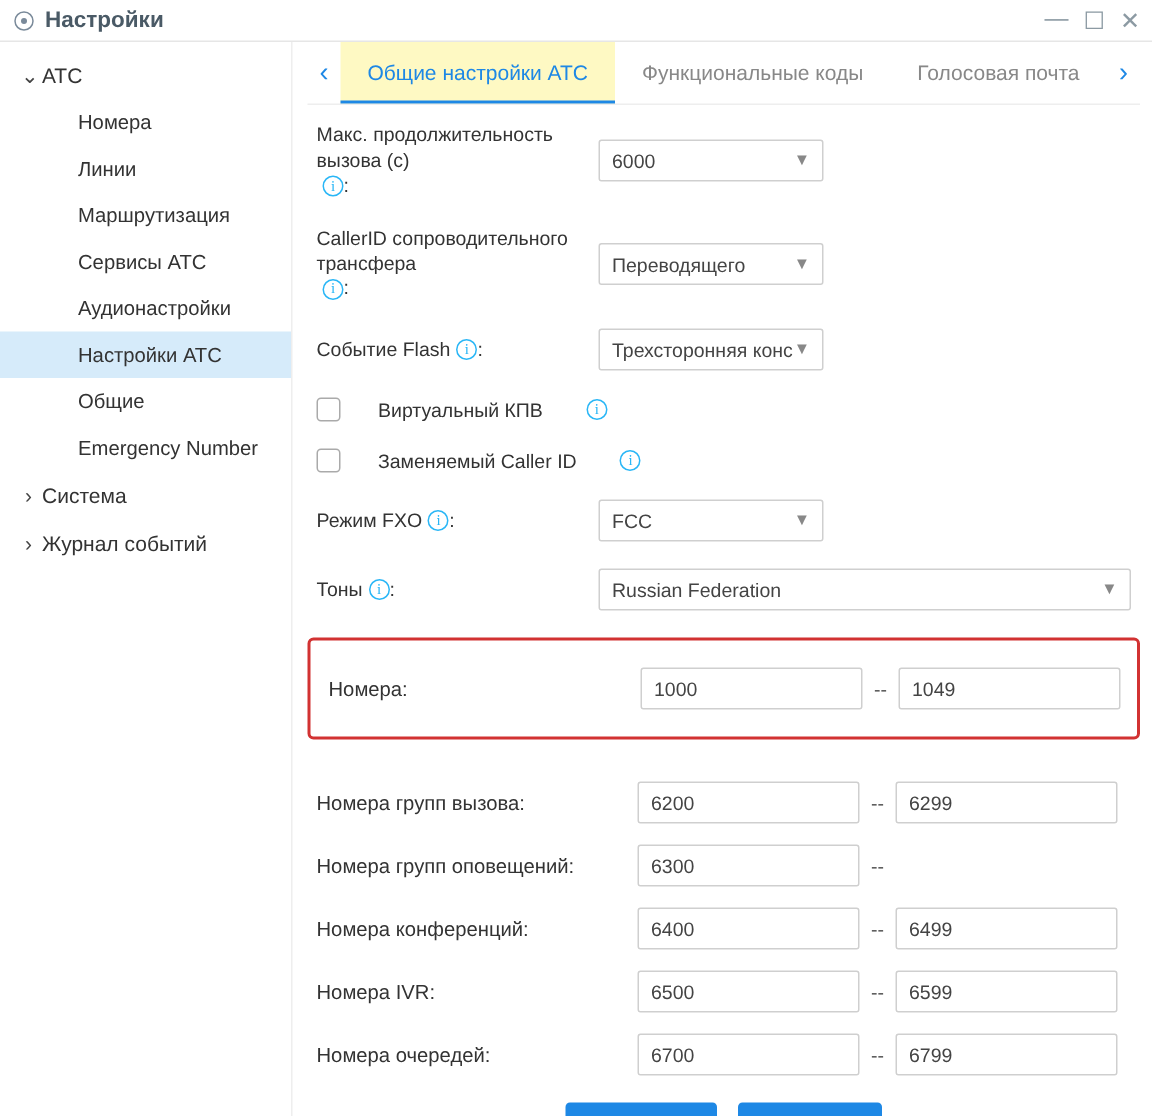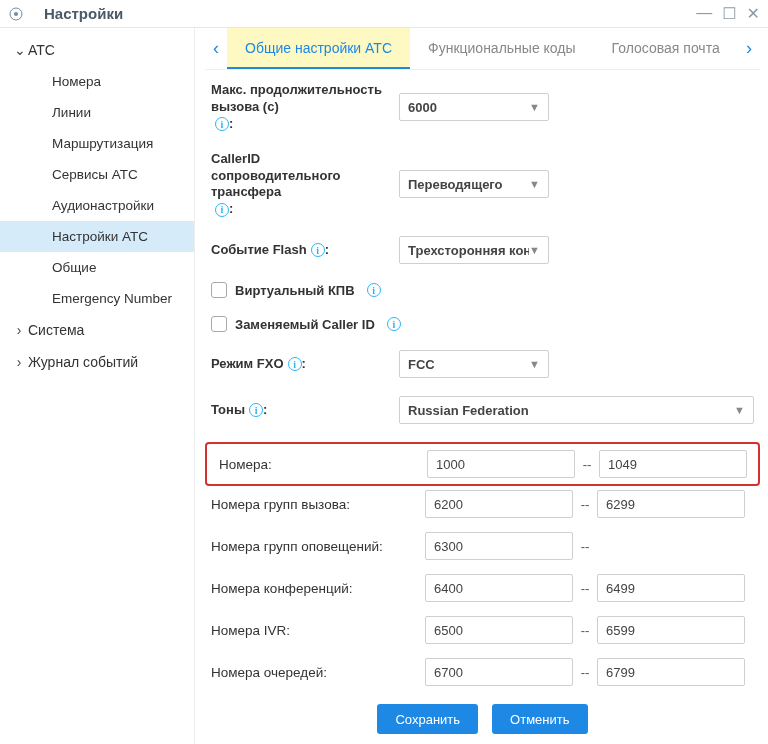--- a/index.html
+++ b/index.html
@@ -1,56 +1,56 @@
 <!DOCTYPE html>
 <html><head>
 <meta charset="utf-8">
 <style>
   * { box-sizing: border-box; margin: 0; padding: 0; font-family: Arial, sans-serif; }
   body { width: 768px; height: 744px; background: #fff; font-size: 13px; color: #333; overflow: hidden; }
 
   .titlebar { display:flex; align-items:center; justify-content:space-between; height:28px; padding:0 8px; border-bottom:1px solid #e6e6e6; }
-  .titlebar .left { display:flex; align-items:center; gap:20px; }
+  .titlebar .left { display:flex; align-items:center; gap:6px; }
   .title-icon { width:16px; height:16px; display:inline-block; }
   .title-text { font-size:15px; font-weight:bold; color:#4a5a66; }
   .winbtns { display:flex; gap:10px; color:#8c9aa3; font-size:16px; }
   .winbtns span { cursor:pointer; }
 
   .main { display:flex; height:calc(100% - 28px); }
   .sidebar { width:195px; border-right:1px solid #eee; padding-top:6px; }
   .side-group { font-size:14px; color:#333; padding:8px 10px 8px 14px; display:flex; align-items:center; gap:4px; cursor:pointer;}
   .side-item { font-size:13.5px; color:#333; padding:8px 10px 8px 52px; cursor:pointer; }
   .side-item.active { background:#d6ebfa; }
   .chev { display:inline-block; width:10px; text-align:center; color:#444; }
 
   .content { flex:1; position:relative; padding:0 8px 12px 10px; }
   .tabs { display:flex; align-items:center; height:42px; border-bottom:1px solid #eee; position:relative; }
   .tab-arrow { width:22px; color:#1e88e5; font-size:18px; cursor:pointer; text-align:center; }
   .tab { flex:0 0 auto; padding:0 18px; height:100%; display:flex; align-items:center; font-size:14px; color:#888; cursor:pointer; border-bottom:2px solid transparent; }
   .tab.active { color:#1e88e5; border-bottom:2px solid #1e88e5; background:#fef9c3; }
 
   .form { padding:12px 6px 0 6px; }
-  .row { display:flex; align-items:center; margin-bottom:18px;font-weight:bold; }
+  .row { display:flex; align-items:center; margin-bottom:18px; }
   .lbl { width:188px; font-size:13px; color:#333; line-height:1.3; padding-right:8px; display:flex; align-items:center; flex-wrap:wrap; }
   .info { display:inline-flex; align-items:center; justify-content:center; width:14px; height:14px; border:1px solid #29b6f6; border-radius:50%; color:#29b6f6; font-size:10px; margin-left:4px; font-style:normal; font-family:Georgia, serif;}
   .select, .input { height:28px; border:1px solid #cfcfcf; border-radius:2px; padding:0 8px; background:#fff; font-size:13px; color:#444; }
   .select { display:flex; align-items:center; justify-content:space-between; width:150px; cursor:pointer; }
   .select .caret { color:#888; font-size:11px; }
   .select.wide { width:355px; }
-  .checkbox-row { display:flex; align-items:center; gap:8px; padding-left:0; }
+  .checkbox-row { display:flex; align-items:center; gap:25px; padding-left:0; }
   .checkbox { width:16px; height:16px; border:1px solid #aaa; border-radius:3px; display:inline-block; cursor:pointer; }
 
   .section-head { display:flex; align-items:center; gap:8px; font-weight:bold; font-size:15px; color:#222; margin:4px 0 14px 0; }
   .section-bar { width:4px; height:17px; background:#1e88e5; display:inline-block; }
 
   .range-row { display:flex; align-items:center; margin-bottom:14px; }
   .range-lbl { width:214px; font-size:13.5px; color:#333; }
   .range-input { height:28px; border:1px solid #cfcfcf; border-radius:2px; padding:0 8px; width:148px; font-size:13px; color:#444; }
   .dashdash { width:24px; text-align:center; color:#555; }
-  .highlight-box { border:2px solid #d23232; border-radius:4px; padding:6px 6px; margin-bottom:4px; margin-left:-6px; margin-right:-6px;}
+  .highlight-box { border:2px solid #d23232; border-radius:4px; padding:18px 6px; margin-bottom:28px; margin-left:-6px; margin-right:-6px;}
   .highlight-box .range-row { margin-bottom:0; }
   .highlight-box .range-lbl { padding-left:6px; width:214px;}
 
   .actions { display:flex; gap:14px; justify-content:center; margin-top:18px; }
   .btn { height:30px; padding:0 18px; border:none; border-radius:3px; font-size:13px; cursor:pointer; }
   .btn.primary { background:#1e88e5; color:#fff; }
 </style>
 </head>
 <body>
 

